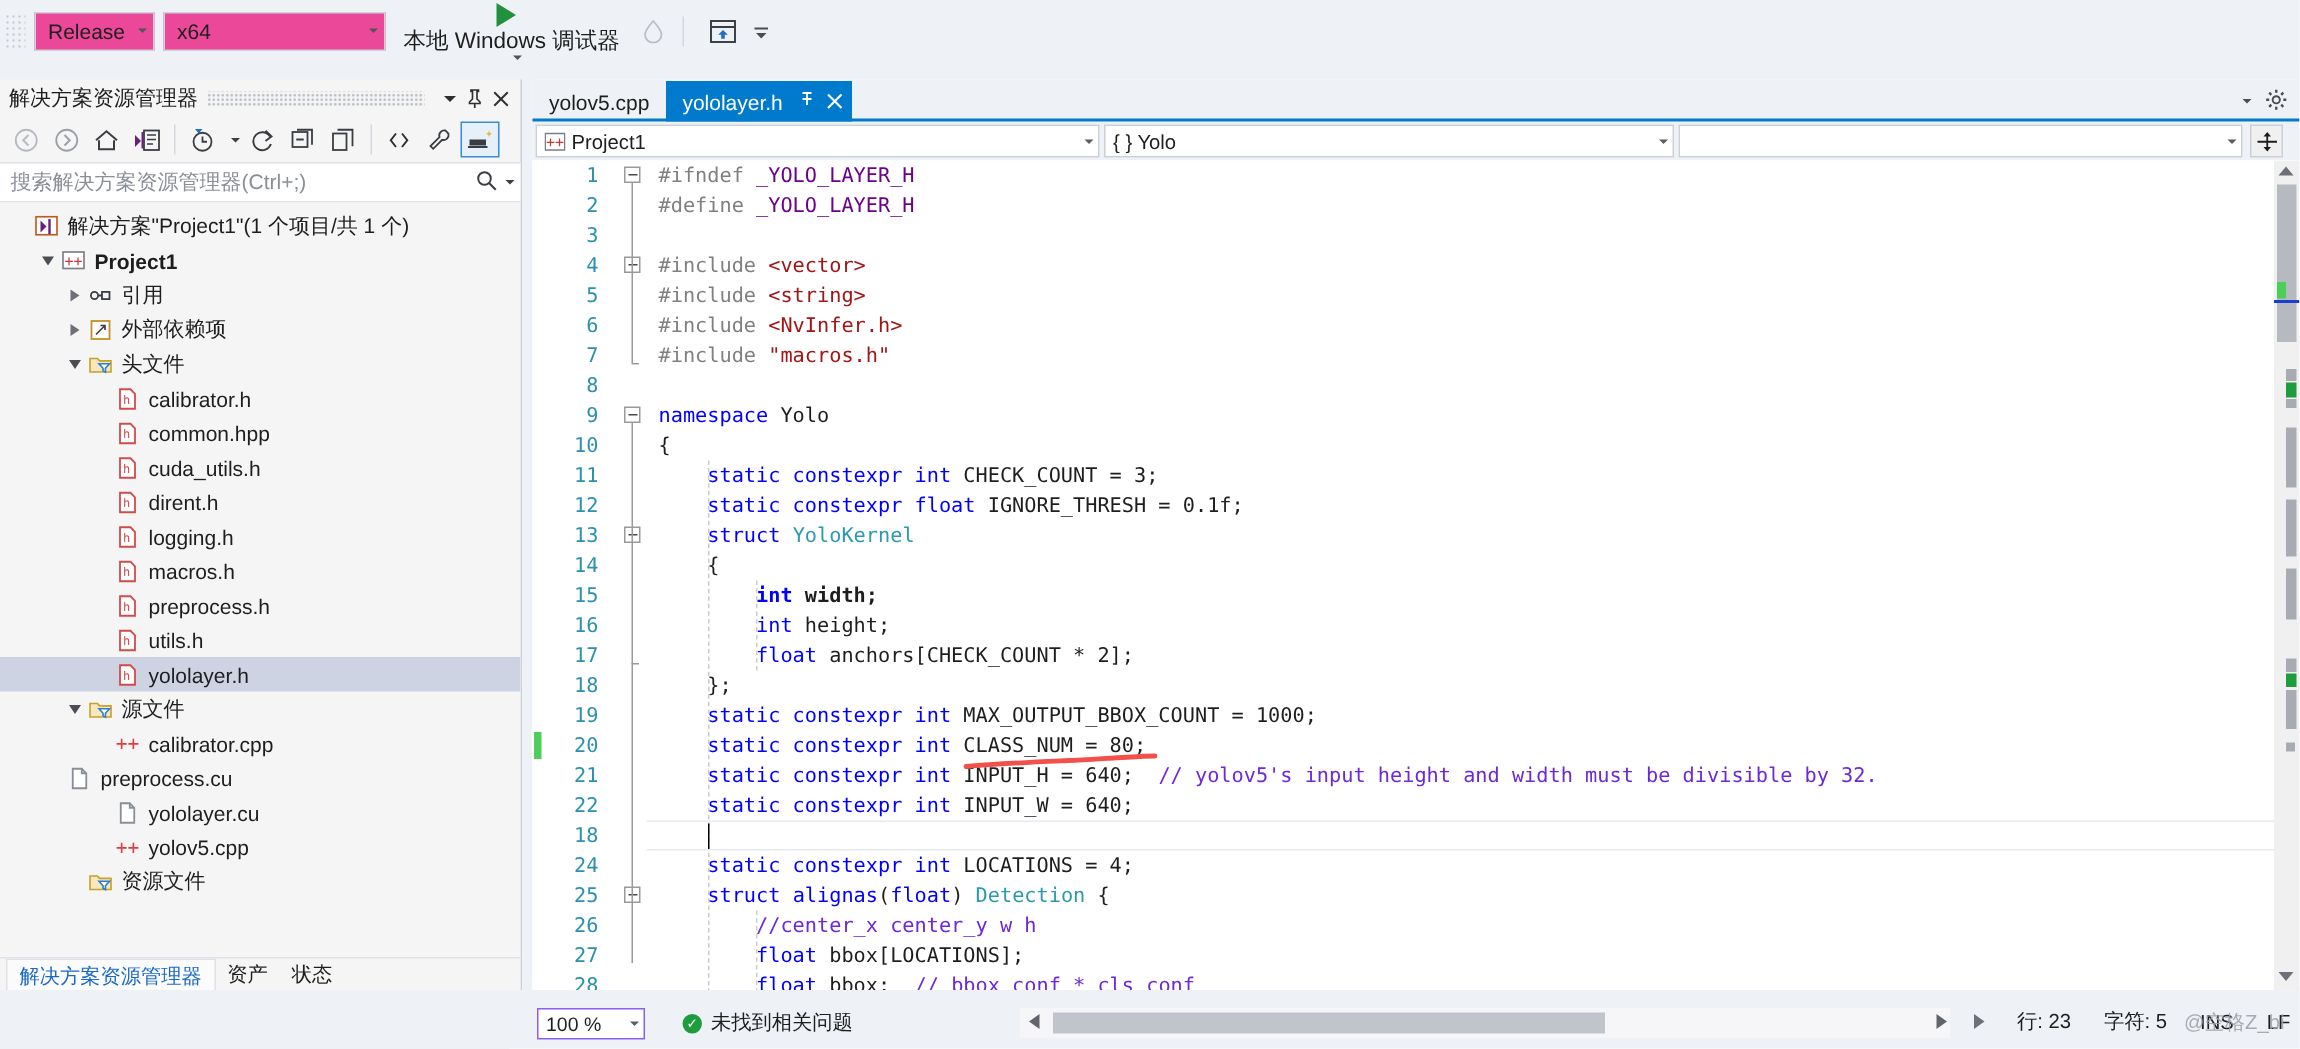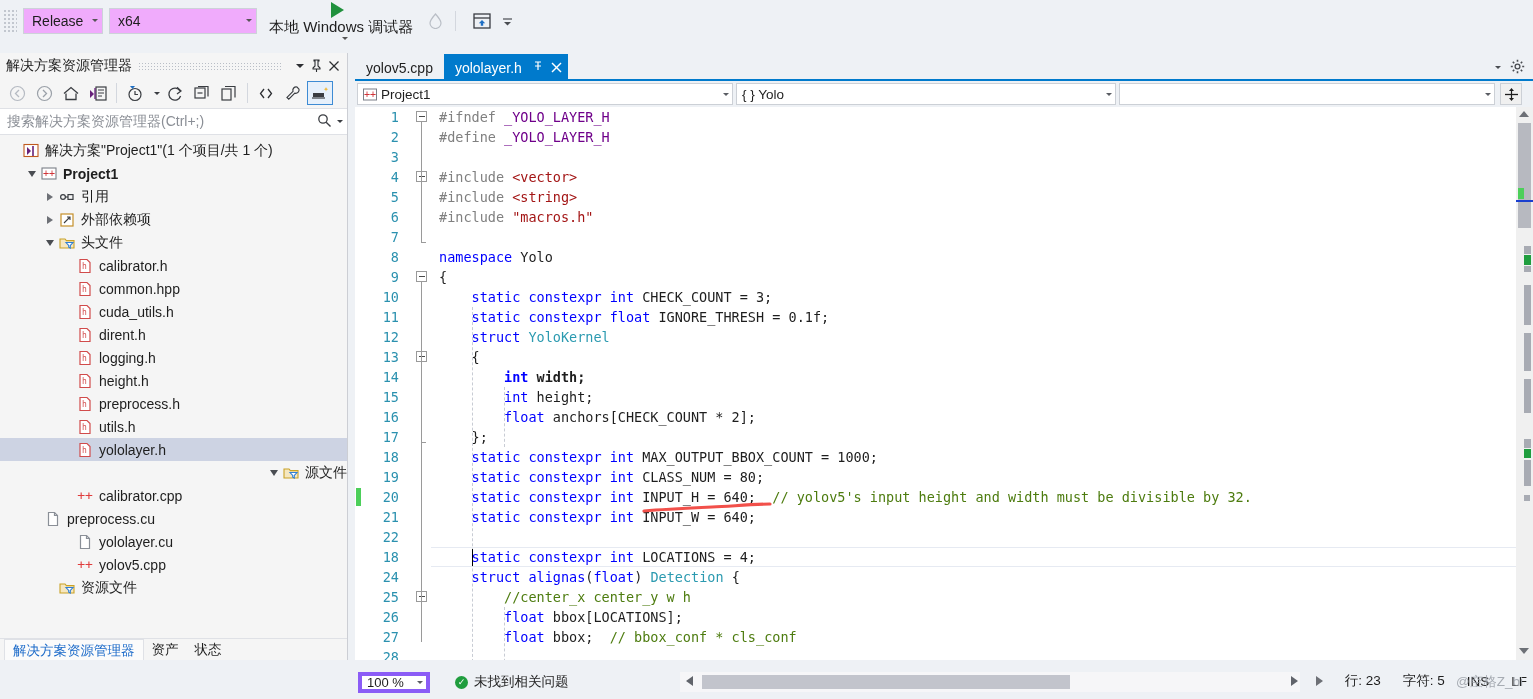--- a/index.html
+++ b/index.html
@@ -18,21 +18,21 @@
   .toolbar {
     position:absolute; left:0; top:0; width:1533px; height:42px;
     background:#eef1f5;
     display:flex; align-items:center;
     border-bottom:1px solid #eef1f5;
   }
   .grip { width:14px; height:24px; margin-left:3px;
     background-image:radial-gradient(#c2c7cf 0.8px, transparent 0.9px);
     background-size:4px 4px; }
   .combo {
-    height:26px; background:#f0abfc; border:1px solid #cdd2d9;
+    height:26px; background:#ec4899; border:1px solid #cdd2d9;
     display:flex; align-items:center; padding:0 4px 0 8px;
     font-size:14px; color:#1e1e1e; margin-left:6px;
   }
   .combo-rel { width:80px; }
   .combo-plat { width:148px; }
   .combo .cval { flex:1; white-space:nowrap; overflow:hidden; }
   .caret { width:0;height:0;border-left:4px solid transparent;border-right:4px solid transparent;
     border-top:4px solid #555; margin-left:4px; }
   .caret.sm { border-left-width:3.5px;border-right-width:3.5px;border-top-width:3.5px; }
   .runbtn { display:flex; align-items:center; margin-left:12px; cursor:default;flex-direction:column; }
@@ -101,41 +101,41 @@
   .codelines { flex:1; position:relative; background:#fff; overflow:hidden; }
   .vscroll { width:17px; background:#f0f0f0; position:relative; }
 
   .ln { height:20px; line-height:20px; font-family:"DejaVu Sans Mono","Liberation Mono",monospace;
     font-size:13.5px; color:#2b91af; }
   .cl { height:20px; line-height:20px; font-family:"DejaVu Sans Mono","Liberation Mono",monospace;
     font-size:13.5px; white-space:pre; color:#1e1e1e; }
   .kw { color:#0000ff; }
   .pp { color:#808080; }
   .str { color:#a31515; }
-  .cm { color:#4d7c0f; }
+  .cm { color:#6d28d9; }
   .ty { color:#2b9ab0; }
   .mac { color:#6f008a; }
 
   .curline { position:absolute; left:0; right:0; height:20px; border-top:1px solid #e6eaf2;
     border-bottom:1px solid #e6eaf2; background:#fff; }
   .caretbar { position:absolute; width:1.5px; background:#000; height:17px; }
 
   .foldbox { position:absolute; width:11px;height:11px;border:1px solid #9a9a9a; background:#fff;
     display:flex;align-items:center;justify-content:center; }
   .foldbox::before { content:""; width:6px;height:1px;background:#4a4a4a; }
   .foldline { position:absolute; width:1px; background:#9a9a9a; }
   .indentline { position:absolute; width:0; border-left:1px dashed #c8ccd4; }
   .changebar { position:absolute; left:1px; width:5px; background:#4ccf5a; }
 
   .redmark { position:absolute; pointer-events:none; }
 
   
   .statusbar { position:absolute; left:0; bottom:0; width:1533px; height:39px; background:#eef1f5; }
   .zoomcombo { position:absolute; left:358px; top:672px; width:72px; height:21px; background:#fff;
-    border:4px solid #8b5cf6; display:flex; align-items:center; padding:0 3px 0 5px; font-size:13px; }
+    border:1px solid #8b5cf6; display:flex; align-items:center; padding:0 3px 0 5px; font-size:13px; }
   .zoomcombo .zv { flex:1; }
   .errstat { position:absolute; left:455px; top:673px; display:flex; align-items:center; gap:6px; font-size:13.5px; }
   .okcirc { width:13px;height:13px;border-radius:50%;background:#1f9d3e; display:flex;align-items:center;
     justify-content:center; color:#fff; font-size:9px; }
   .hscroll { position:absolute; left:680px; top:672px; width:620px; height:20px;
     background:#f6f6f8; display:flex; align-items:center; }
   .hthumb { position:absolute; left:22px; top:3px; width:368px; height:14px; background:#c2c4cc; }
   .harrow-l { position:absolute; left:6px; top:4px; width:0;height:0;
     border-top:5px solid transparent;border-bottom:5px solid transparent;border-right:7px solid #61646b; }
   .harrow-r { position:absolute; right:2px; top:4px; width:0;height:0;
@@ -414,21 +414,21 @@
         <span class="lbl">logging.h</span>
       </div>
       <div class="node" style="padding-left: 60px;">
         <span class="exp"></span>
         <span class="ico">
           <svg width="16" height="16" viewBox="0 0 16 16">
             <path d="M3 1.5 h7 l3 3 V14.5 H3 z" fill="#fff" stroke="#d14b4b" stroke-width="1.2"></path>
             <text x="7.5" y="11" font-size="8" fill="#d14b4b" text-anchor="middle" font-family="monospace">h</text>
           </svg>
         </span>
-        <span class="lbl">height.h</span>
+        <span class="lbl">macros.h</span>
       </div>
       <div class="node" style="padding-left: 60px;">
         <span class="exp"></span>
         <span class="ico">
           <svg width="16" height="16" viewBox="0 0 16 16">
             <path d="M3 1.5 h7 l3 3 V14.5 H3 z" fill="#fff" stroke="#d14b4b" stroke-width="1.2"></path>
             <text x="7.5" y="11" font-size="8" fill="#d14b4b" text-anchor="middle" font-family="monospace">h</text>
           </svg>
         </span>
         <span class="lbl">preprocess.h</span>
@@ -446,21 +446,21 @@
       <div class="node sel" style="padding-left: 60px;">
         <span class="exp"></span>
         <span class="ico">
           <svg width="16" height="16" viewBox="0 0 16 16">
             <path d="M3 1.5 h7 l3 3 V14.5 H3 z" fill="#fff" stroke="#d14b4b" stroke-width="1.2"></path>
             <text x="7.5" y="11" font-size="8" fill="#d14b4b" text-anchor="middle" font-family="monospace">h</text>
           </svg>
         </span>
         <span class="lbl">yololayer.h</span>
       </div>
-      <div class="node" style="padding-left: 42px; justify-content: flex-end;">
+      <div class="node" style="padding-left: 42px;">
         <span class="exp">
           <span class="tri-d"></span>
         </span>
         <span class="ico">
           <svg width="16" height="16" viewBox="0 0 16 16">
             <path d="M1 4 h5 l1.4 1.6 H15 V13 H1 z" fill="#f5e7c0" stroke="#c9a227" stroke-width="1.1"></path>
             <path d="M7 7.5 h7 l-2.7 3 v2.6 l-1.6-.9 v-1.7 z" fill="#fff" stroke="#2f7fd4" stroke-width="1.1"></path>
           </svg>
         </span>
         <span class="lbl">源文件</span>
@@ -627,20 +627,21 @@
         <div class="foldline" style="left: 8px; top: 175px; height: 360px;"></div>
         <div class="foldline" style="left: 8px; top: 135px; width: 5px; height: 1px;"></div>
         <div class="foldline" style="left: 8px; top: 335px; width: 5px; height: 1px;"></div>
       </div>
     <div class="codelines" id="codelines">
         <div class="cl" style="position: relative; padding-left: 8px;"><span class="pp">#ifndef </span><span class="mac">_YOLO_LAYER_H</span></div>
         <div class="cl" style="position: relative; padding-left: 8px;"><span class="pp">#define </span><span class="mac">_YOLO_LAYER_H</span></div>
         <div class="cl" style="position: relative; padding-left: 8px;">&nbsp;</div>
         <div class="cl" style="position: relative; padding-left: 8px;"><span class="pp">#include </span><span class="str">&lt;vector&gt;</span></div>
         <div class="cl" style="position: relative; padding-left: 8px;"><span class="pp">#include </span><span class="str">&lt;string&gt;</span></div>
+        <div class="cl" style="position: relative; padding-left: 8px;"><span class="pp">#include </span><span class="str">&lt;NvInfer.h&gt;</span></div>
         <div class="cl" style="position: relative; padding-left: 8px;"><span class="pp">#include </span><span class="str">"macros.h"</span></div>
         <div class="cl" style="position: relative; padding-left: 8px;">&nbsp;</div>
         <div class="cl" style="position: relative; padding-left: 8px;"><span class="kw">namespace</span><span> Yolo</span></div>
         <div class="cl" style="position: relative; padding-left: 8px;"><span>{</span></div>
         <div class="cl" style="position: relative; padding-left: 8px;"><span>    </span><span class="kw">static constexpr int</span><span> CHECK_COUNT = 3;</span></div>
         <div class="cl" style="position: relative; padding-left: 8px;"><span>    </span><span class="kw">static constexpr float</span><span> IGNORE_THRESH = 0.1f;</span></div>
         <div class="cl" style="position: relative; padding-left: 8px;"><span>    </span><span class="kw">struct</span><span> </span><span class="ty">YoloKernel</span></div>
         <div class="cl" style="position: relative; padding-left: 8px;"><span>    {</span></div>
         <div class="cl" style="position: relative; padding-left: 8px; font-weight: bold;"><span>        </span><span class="kw">int</span><span> width;</span></div>
         <div class="cl" style="position: relative; padding-left: 8px;"><span>        </span><span class="kw">int</span><span> height;</span></div>

